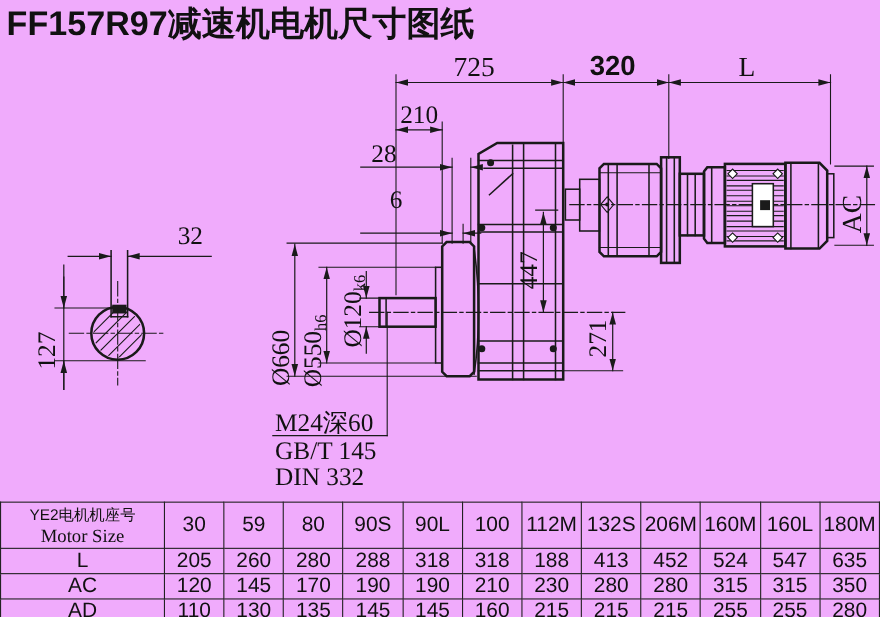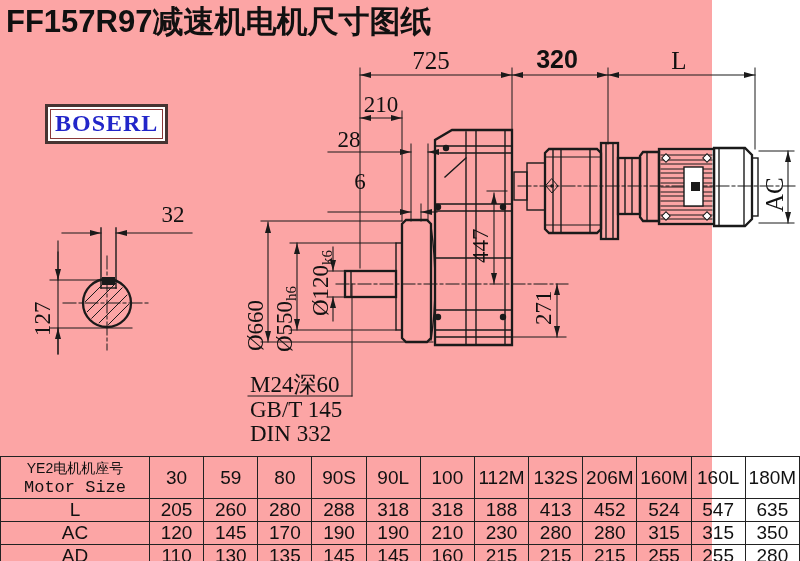--- a/index.html
+++ b/index.html
@@ -1,16 +1,16 @@
 <!DOCTYPE html>
 <html><head>
 <meta charset="utf-8">
 <style>
   html,body{margin:0;padding:0;background:#ffffff;width:800px;height:561px;overflow:hidden;}
-  #stage{position:relative;width:668px;height:561px;background:#fca5a5;font-family:"Liberation Sans",sans-serif;padding-left:44px;}
+  #stage{position:relative;width:800px;height:561px;background:#f0abfc;font-family:"Liberation Sans",sans-serif;}
   #title{position:absolute;left:6px;top:1px;font-size:31px;font-weight:800;color:#111;letter-spacing:0px;white-space:nowrap;}
   #logo{position:absolute;left:45px;top:104px;border:3px solid #463432;background:#fff;padding:2px;}
   #logo .inner{border:1px solid #8a3838;padding:0 4px 1px 4px;}
   #logo .inner span{font-family:"Liberation Serif",serif;font-weight:700;font-size:24px;color:#2226c9;letter-spacing:1px;}
   svg{position:absolute;left:0;top:40px;}
   .ln{stroke:#1a1a1a;fill:none;stroke-width:1.4;stroke-linecap:square;}
   .thick{stroke-width:2.3;}
   .thin{stroke-width:1;}
   .dim{stroke-width:1.1;}
   .center{stroke-width:1;stroke-dasharray:13 3 3 3;}
@@ -18,32 +18,29 @@
   text.dimtxt{font-family:"Liberation Serif",serif;font-size:23px;fill:#111;stroke:none;}
   text.big{font-size:25px;}
   text.boldnum{font-family:"Liberation Sans",sans-serif;font-weight:700;font-size:25px;fill:#111;stroke:none;}
   
   #spec{position:absolute;left:0;top:456px;width:800px;border-collapse:collapse;table-layout:fixed;}
   #spec td{border:1.6px solid #222;text-align:center;vertical-align:middle;padding:0;color:#111;overflow:hidden;}
   #spec .hrow td{height:41px;font-size:19px;}
   #spec .drow td{height:20px;font-size:19px;}
   #spec td.c0{width:148px;}
   #spec .hz{font-size:14px;line-height:19px;}
-  #spec .mono{font-family:Liberation Mono, monospace;font-size:17px;line-height:19px;}
+  #spec .mono{font-family:Liberation Serif, serif;font-size:17px;line-height:19px;}
 </style>
 </head>
 <body>
 
 <div id="stage">
 
   <div id="title">FF157R97减速机电机尺寸图纸</div>
 
-  <div id="logo">
-    <div class="inner"><span>BOSERL</span></div>
-  </div>
 
   <svg width="800" height="416" viewBox="0 40 800 416">
     <defs>
       <marker id="ah" markerUnits="userSpaceOnUse" markerWidth="12" markerHeight="8" refX="11" refY="4" orient="auto-start-reverse">
         <path d="M11,4 L0,1 L0,7 Z" fill="#1a1a1a"></path>
       </marker>
       <clipPath id="hclip">
           <circle cx="107" cy="303" r="22"></circle>
         </clipPath>
     </defs>

